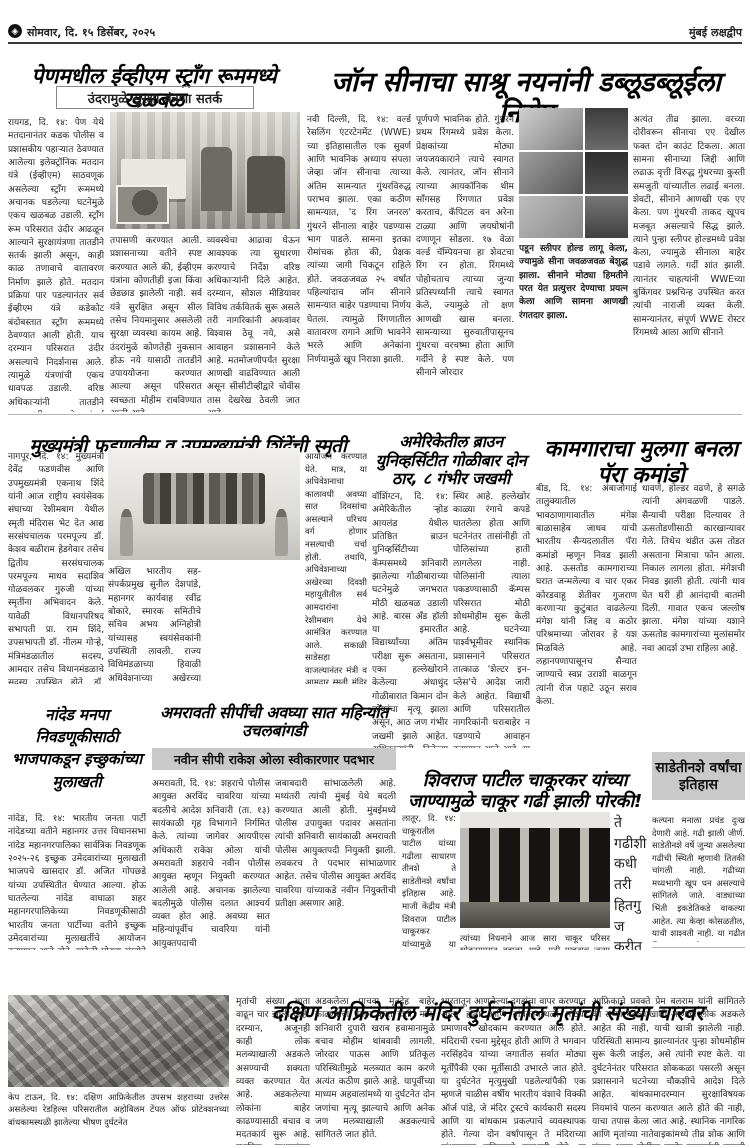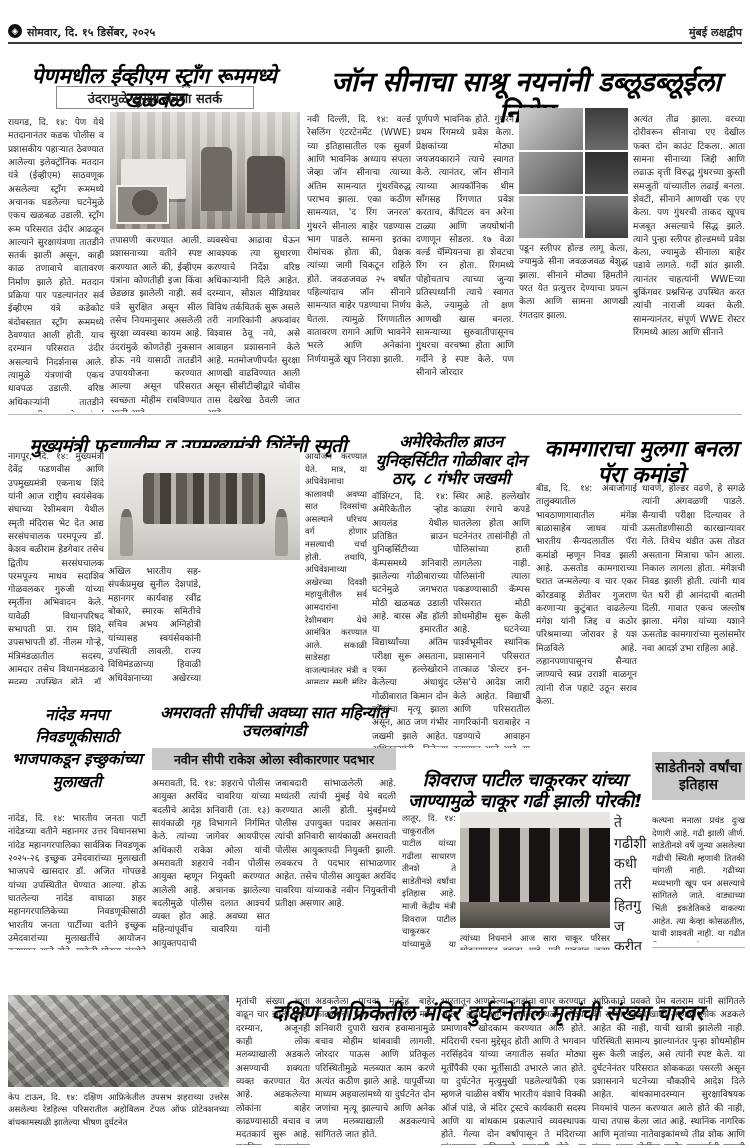--- a/index.html
+++ b/index.html
@@ -88,21 +88,21 @@
   <div class="abs body-col" style="left:307px;top:113px;width:104px;height:299px;">नवी दिल्ली, दि. १४: वर्ल्ड रेसलिंग एंटरटेनमेंट (WWE) च्या इतिहासातील एक सुवर्ण आणि भावनिक अध्याय संपला जेव्हा जॉन सीनाचा त्याच्या अंतिम सामन्यात गुंथरविरुद्ध पराभव झाला. एका कठीण सामन्यात, 'द रिंग जनरल' गुंथरने सीनाला बाहेर पडण्यास भाग पाडले. सामना इतका रोमांचक होता की, प्रेक्षक त्यांच्या जागी चिकटून राहिले होते. जवळजवळ २५ वर्षांत पहिल्यांदाच जॉन सीनाने सामन्यात बाहेर पडण्याचा निर्णय घेतला. त्यामुळे रिंगणातील वातावरण रागाने आणि भावनेने भरले आणि अनेकांना निर्णयामुळे खूप निराशा झाली.</div>
   <div class="abs body-col" style="left:416px;top:113px;width:98px;height:299px;">पूर्णपणे भावनिक होते. गुंथरने प्रथम रिंगमध्ये प्रवेश केला. प्रेक्षकांच्या मोठ्या जयजयकाराने त्याचे स्वागत केले. त्यानंतर, जॉन सीनाने त्याच्या आयकॉनिक थीम सॉंगसह रिंगणात प्रवेश करताच, कॅपिटल वन अरेना टाळ्या आणि जयघोषांनी दणाणून सोडला. १७ वेळा वर्ल्ड चॅम्पियनचा हा शेवटचा रिंग रन होता. रिंगमध्ये पोहोचताच त्याच्या जुन्या प्रतिस्पर्ध्यांनी त्याचे स्वागत केले, ज्यामुळे तो क्षण आणखी खास बनला. सामन्याच्या सुरुवातीपासूनच गुंथरचा वरचष्मा होता आणि गर्दीने हे स्पष्ट केले. पण सीनाने जोरदार</div>
   <div class="abs photo collage" style="left:519px;top:108px;width:109px;height:130px;">
     <div></div>
       <div></div>
       <div></div>
       <div></div>
       <div></div>
       <div></div>
   </div>
-  <div class="abs body-col" style="left:519px;top:242px;width:109px;height:170px;">पडून स्लीपर होल्ड लागू केला, ज्यामुळे सीना जवळजवळ बेशुद्ध झाला. सीनाने मोठ्या हिमतीने परत येत प्रत्युत्तर देण्याचा प्रयत्न केला आणि सामना आणखी रंगतदार झाला.</div>
+  <div class="abs body-col" style="left:519px;top:242px;width:109px;height:170px;font-weight:bold;">पडून स्लीपर होल्ड लागू केला, ज्यामुळे सीना जवळजवळ बेशुद्ध झाला. सीनाने मोठ्या हिमतीने परत येत प्रत्युत्तर देण्याचा प्रयत्न केला आणि सामना आणखी रंगतदार झाला.</div>
   <div class="abs body-col" style="left:633px;top:113px;width:112px;height:299px;">अत्यंत तीव्र झाला. वरच्या दोरीवरून सीनाचा एए देखील फक्त दोन काउंट टिकला. आता सामना सीनाच्या जिद्दी आणि लढाऊ वृत्ती विरुद्ध गुंथरच्या कुस्ती समजुती यांच्यातील लढाई बनला. शेवटी, सीनाने आणखी एक एए केला. पण गुंथरची ताकद खूपच मजबूत असल्याचे सिद्ध झाले. त्याने पुन्हा स्लीपर होल्डमध्ये प्रवेश केला, ज्यामुळे सीनाला बाहेर पडावे लागले. गर्दी शांत झाली. त्यानंतर चाहत्यांनी WWEच्या बुकिंगवर प्रश्नचिन्ह उपस्थित करत त्यांची नाराजी व्यक्त केली. सामन्यानंतर, संपूर्ण WWE रोस्टर रिंगमध्ये आला आणि सीनाने</div>
 
   <div class="abs rule" style="left:8px;top:414px;width:734px;"></div>
 
   <h2 class="abs h" style="left:8px;top:420px;width:360px;height:24px;font-size:18.5px;">मुख्यमंत्री फडणवीस व उपमुख्यमंत्री शिंदेंची स्मृती मंदिराला भेट</h2>
   <div class="abs body-col" style="left:8px;top:450px;width:96px;height:234px;">नागपूर, दि. १४: मुख्यमंत्री देवेंद्र फडणवीस आणि उपमुख्यमंत्री एकनाथ शिंदे यांनी आज राष्ट्रीय स्वयंसेवक संघाच्या रेशीमबाग येथील स्मृती मंदिरास भेट देत आद्य सरसंघचालक परमपूज्य डॉ. केशव बळीराम हेडगेवार तसेच द्वितीय सरसंघचालक परमपूज्य माधव सदाशिव गोळवलकर गुरुजी यांच्या स्मृतींना अभिवादन केले. यावेळी विधानपरिषद सभापती प्रा. राम शिंदे, उपसभापती डॉ. नीलम गोऱ्हे, मंत्रिमंडळातील सदस्य, आमदार तसेच विधानमंडळाचे सदस्य उपस्थित होते. डॉ. हेडगेवार स्मारक समितीचे व्यवस्थाप्रमुख व ज्येष्ठ प्रचारक विकास तेलंग, राष्ट्रीय स्वयंसेवक संघाचे</div>
   <div class="abs photo photo-cm" style="left:108px;top:448px;width:192px;height:112px;">
     <div class="group"></div>
     <div class="lamp" style="left:6%;"></div>
       <div class="lamp" style="right:6%;"></div>

